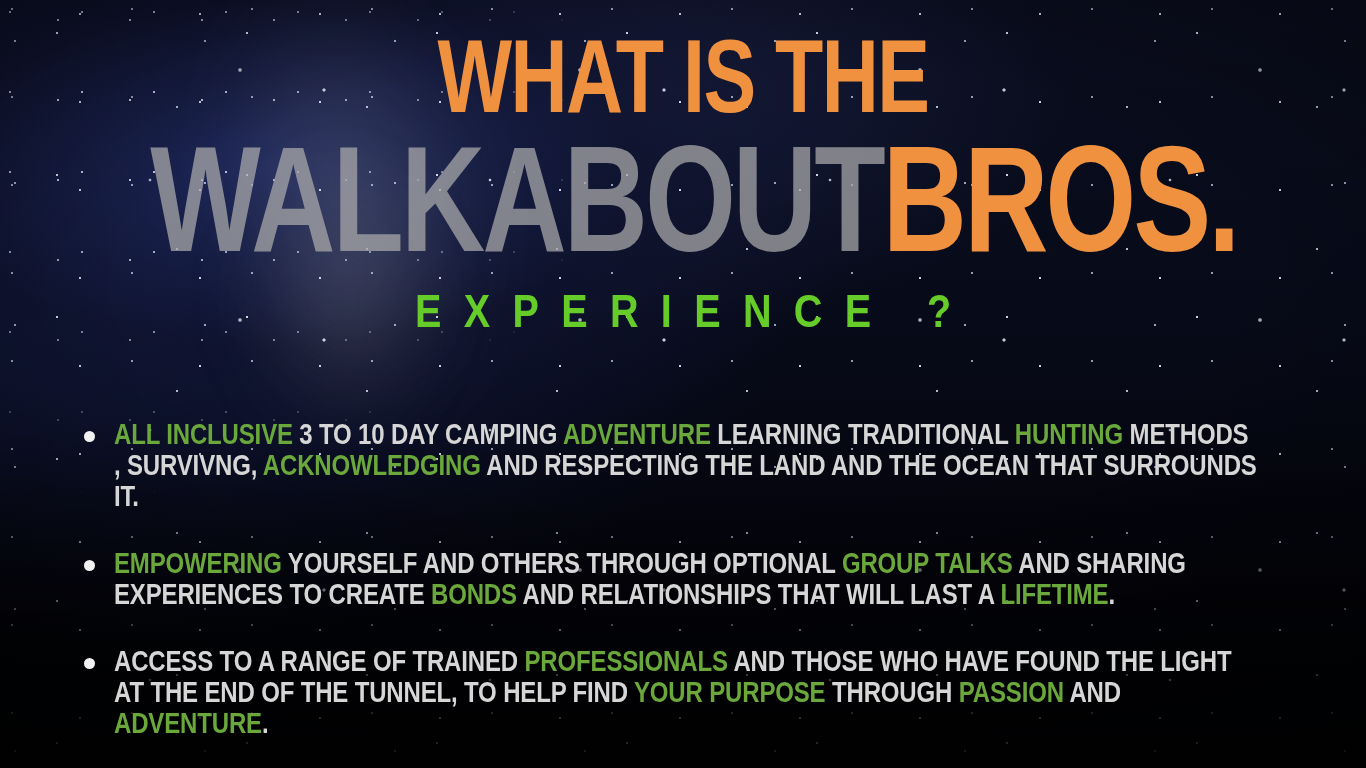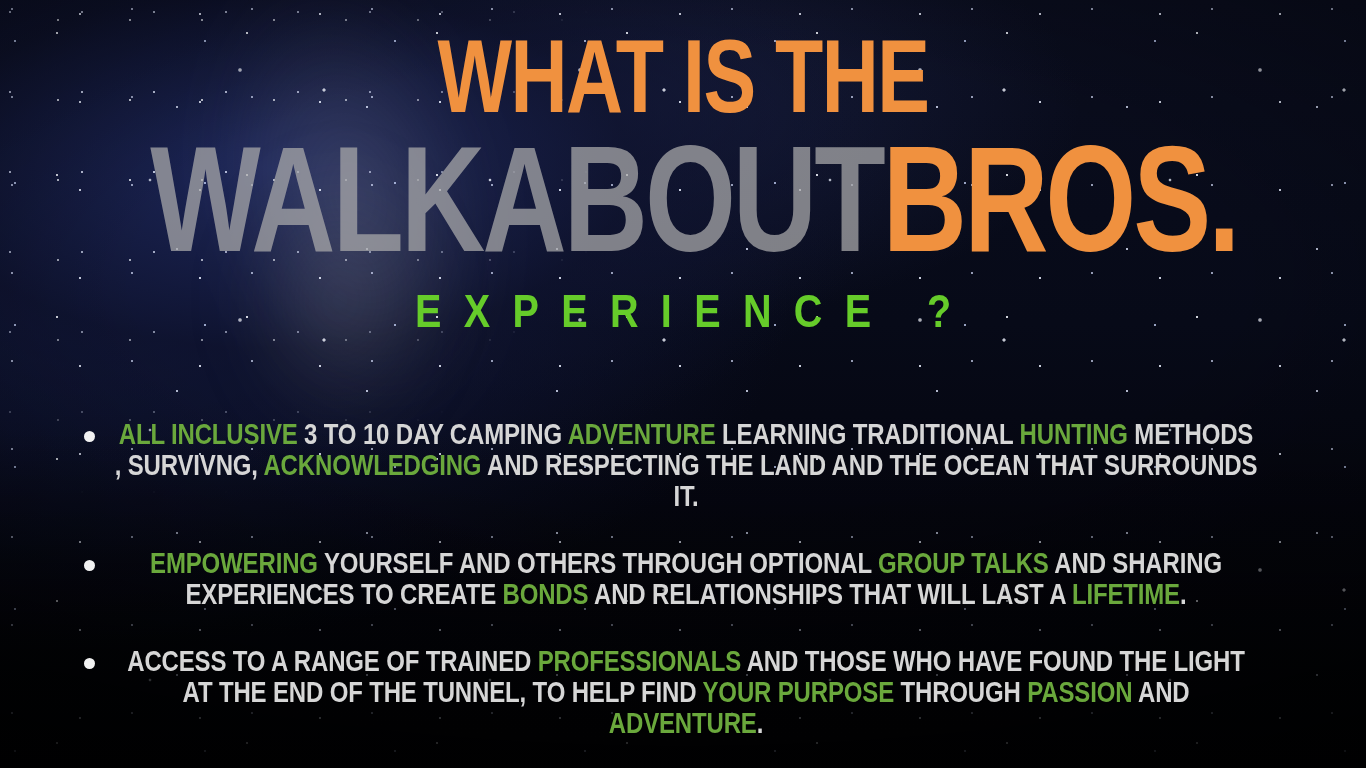--- a/index.html
+++ b/index.html
@@ -160,21 +160,20 @@
   
   .bullets {
     position:absolute;
     left:78px; top:418px;
     width:1180px;
   }
   .bullet-item {
     position:relative;
     padding-left:36px;
     margin-bottom:36px;
-    text-align:center;
   }
   .bullet-dot {
     position:absolute;
     left:6px; top:13px;
     width:11px; height:11px;
     border-radius:50%;
     background:#f2f2f2;
   }
   .bullet-text {
     font-family:"Liberation Sans Narrow","Liberation Sans", sans-serif;

